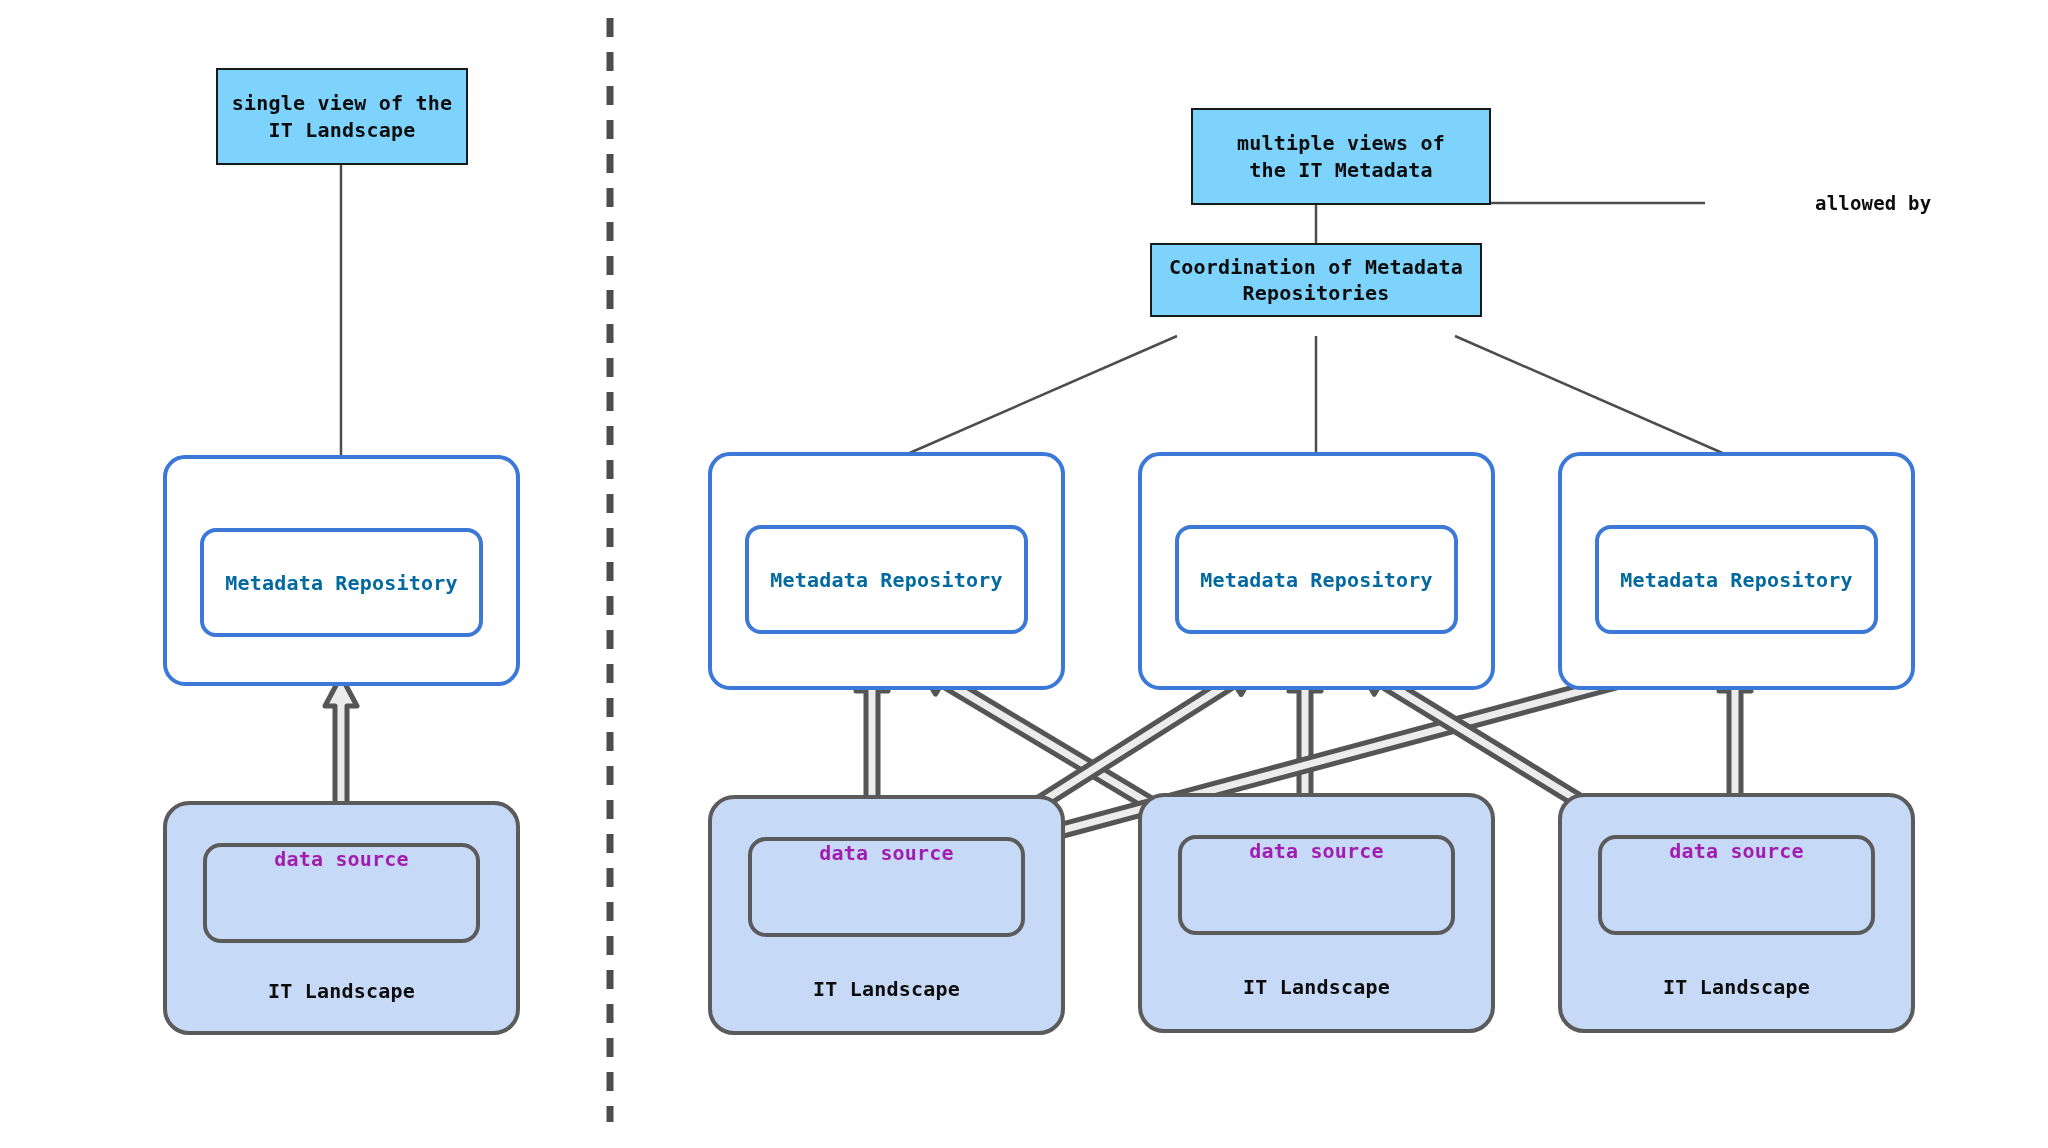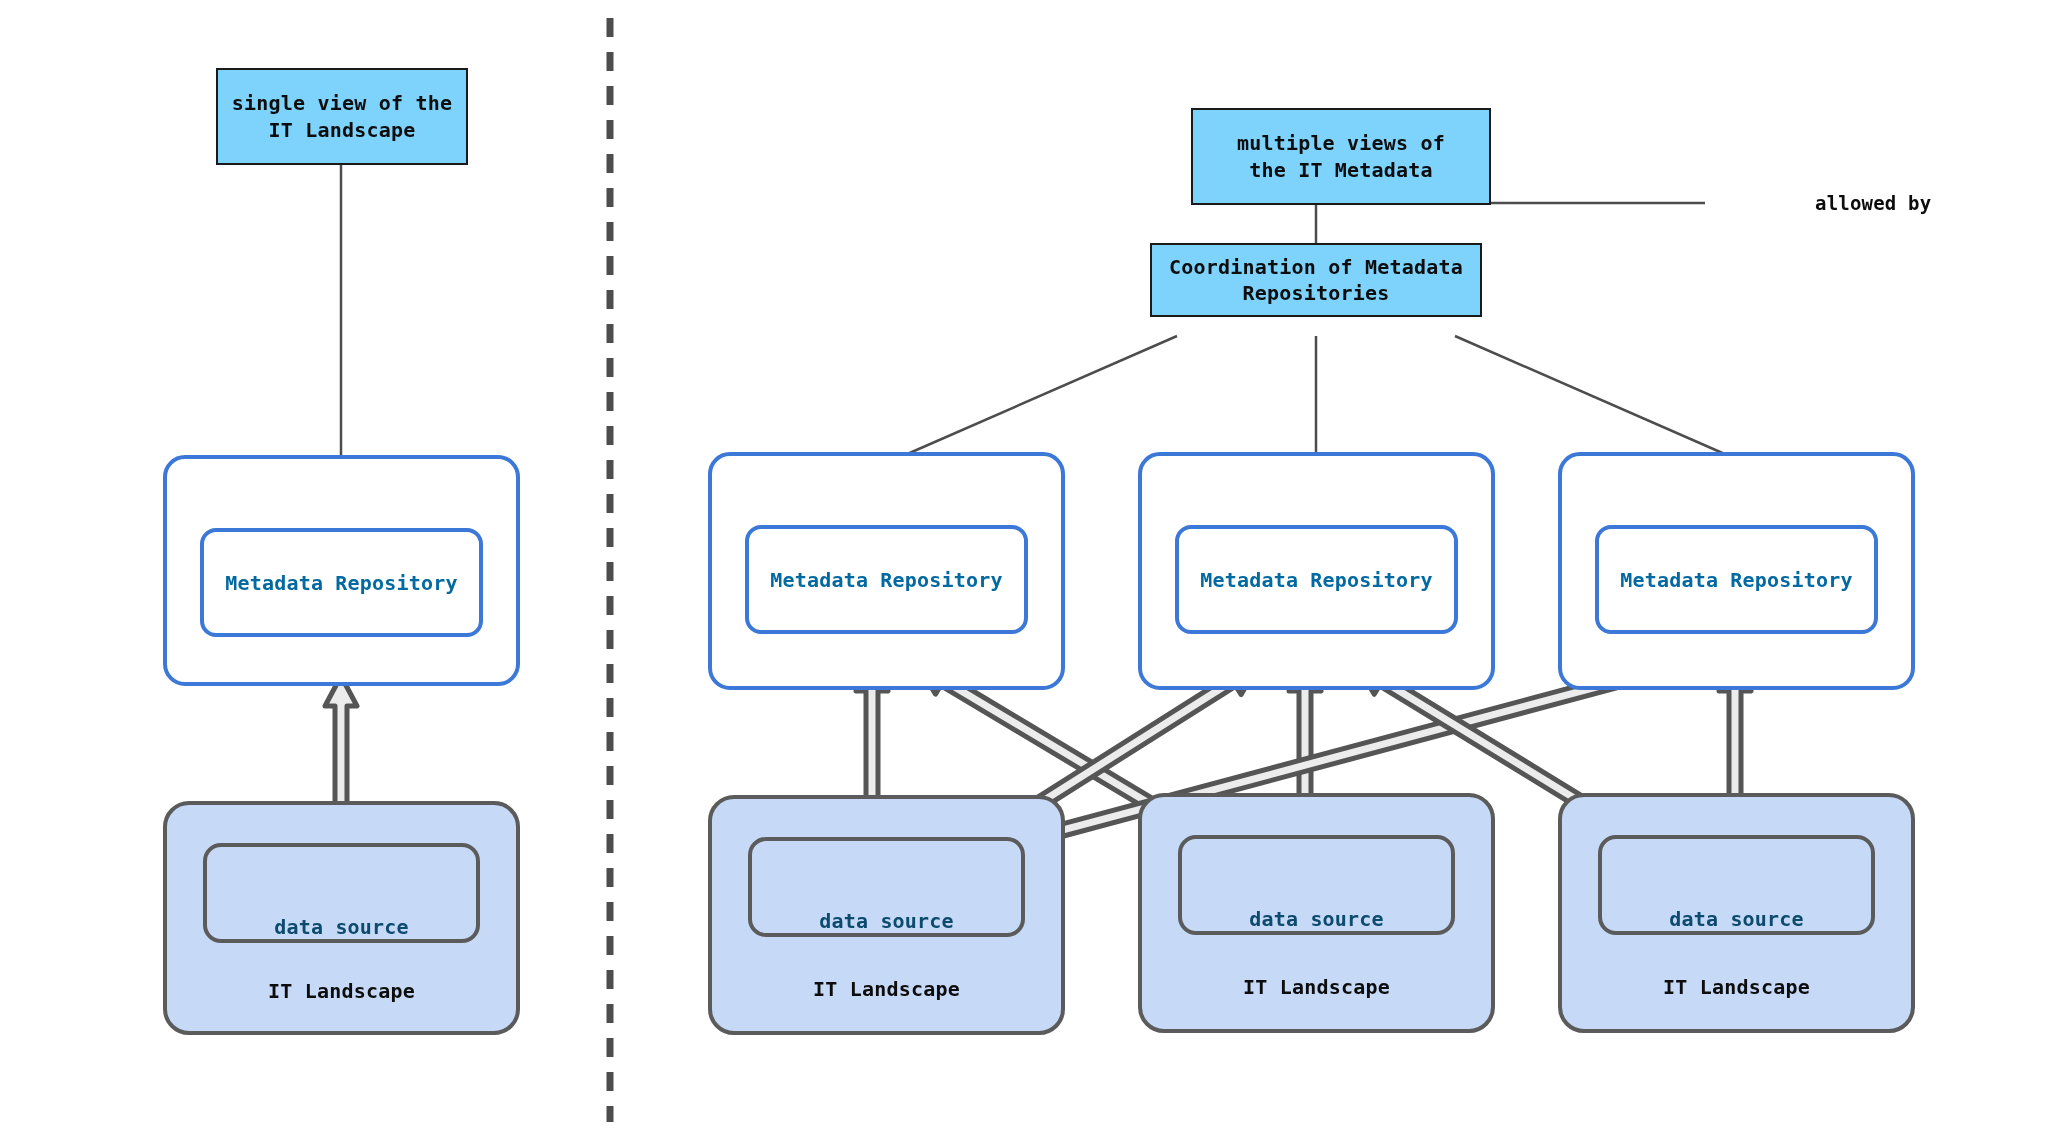--- a/index.html
+++ b/index.html
@@ -33,22 +33,22 @@
     color:#0369a1;font-size:20px;font-weight:700;letter-spacing:.2px;
   }
 
   
   .land-outer{
     border:4px solid #5b5b5b;border-radius:26px;background:#c6d9f7;
   }
   .land-inner{
     position:absolute;box-sizing:border-box;
     border:4px solid #5b5b5b;border-radius:18px;background:#c6d9f7;
-    display:flex;align-items:flex-end;justify-content:center;text-align:center;
-    color:#0c4a6e;font-size:20px;font-weight:700;letter-spacing:.2px;
+    display:flex;align-items:flex-start;justify-content:center;text-align:center;
+    color:#a21caf;font-size:20px;font-weight:700;letter-spacing:.2px;
   }
   .land-label{
     position:absolute;text-align:center;color:#0d0d0d;
     font-size:20px;font-weight:700;letter-spacing:.2px;
   }
 
   .edge-label{
     position:absolute;color:#0d0d0d;font-size:19px;font-weight:700;
     letter-spacing:.2px;white-space:nowrap;
   }

